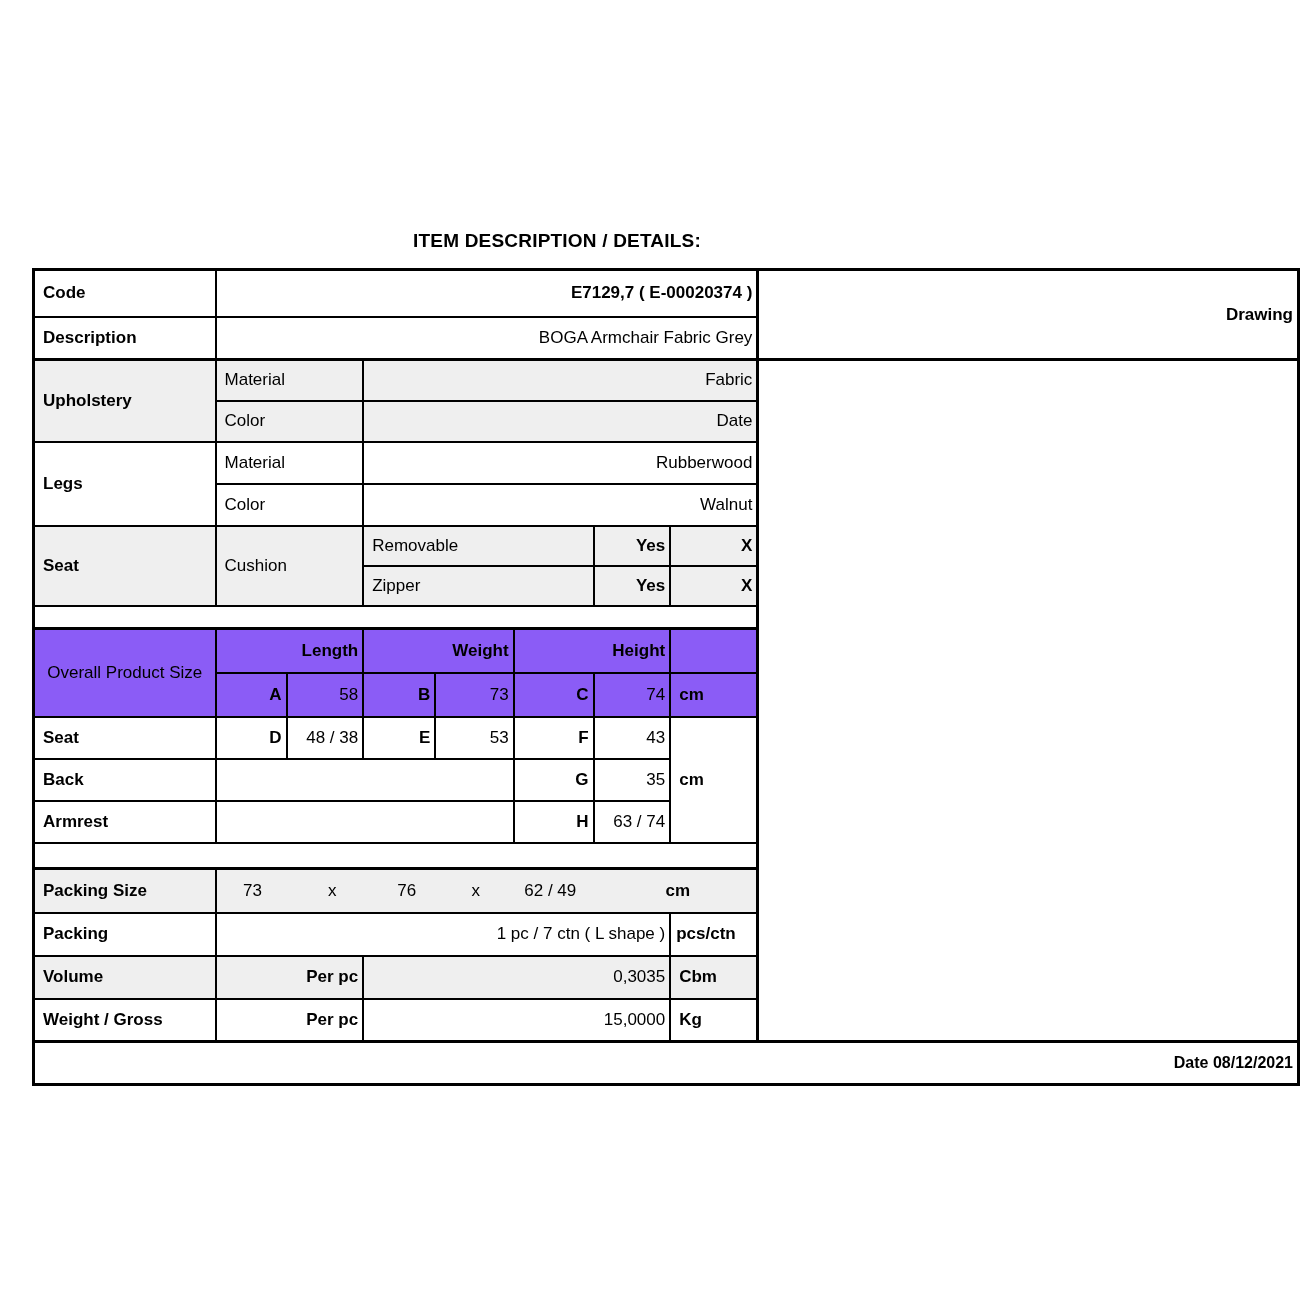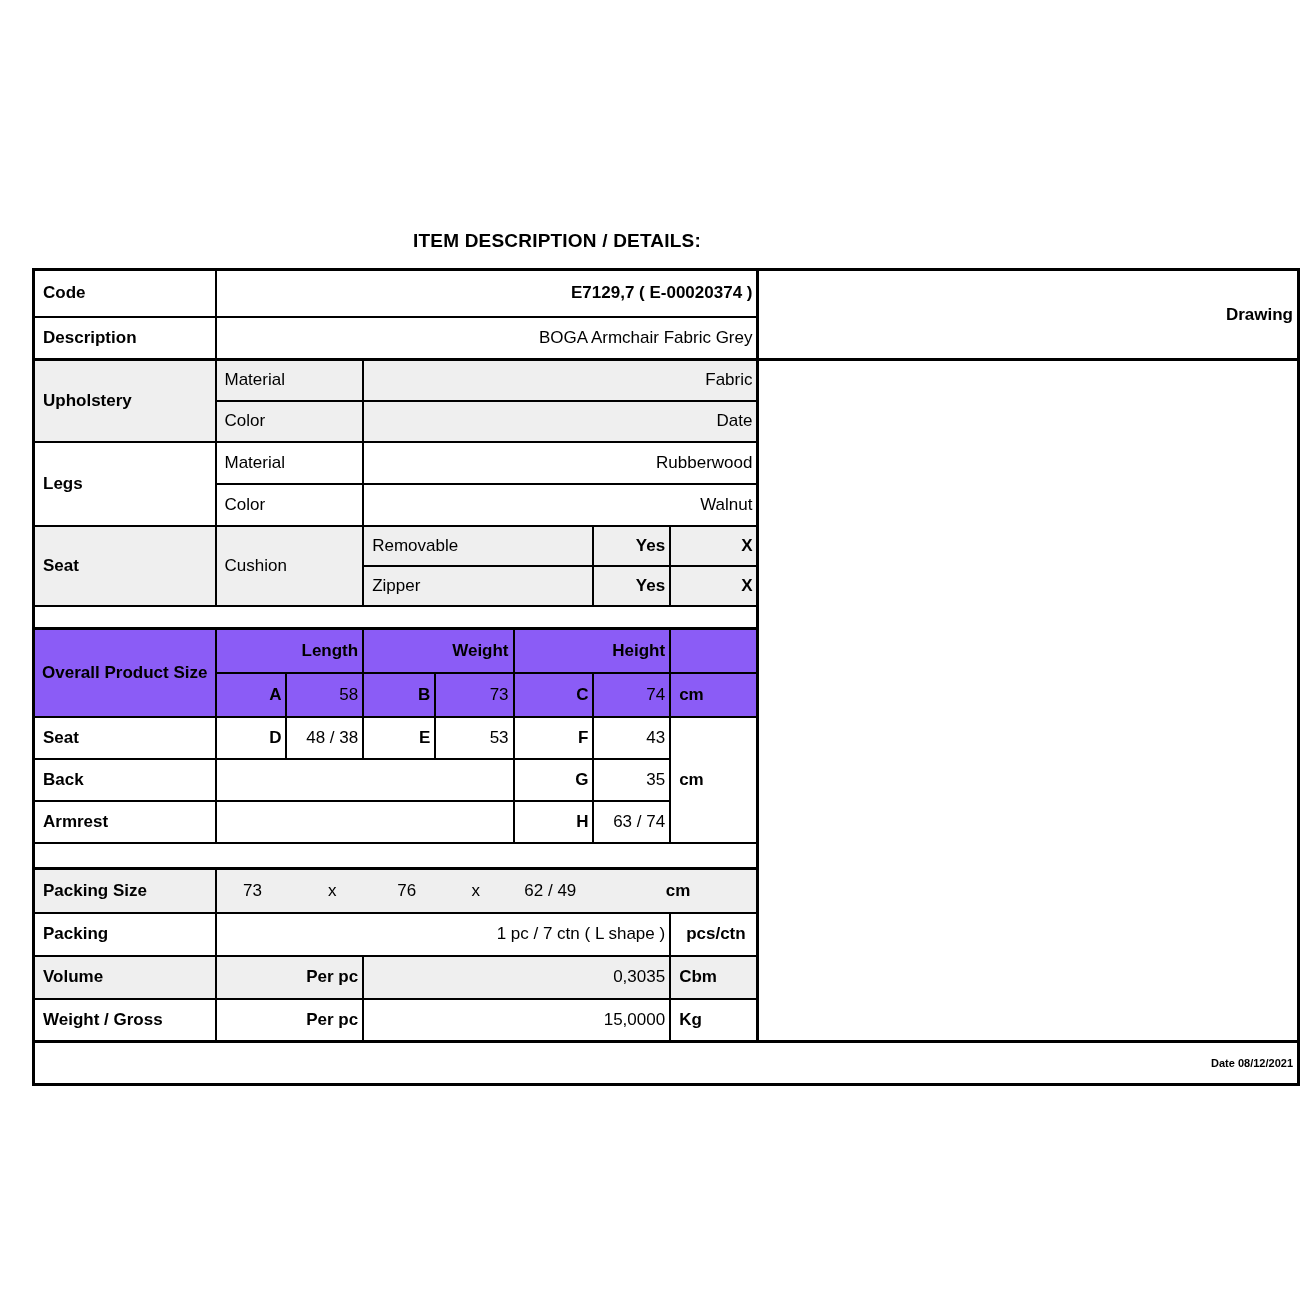--- a/index.html
+++ b/index.html
@@ -20,21 +20,21 @@
     border:2px solid #000;padding:0 4px;font-size:17px;vertical-align:middle;
     overflow:hidden;white-space:nowrap;
   }
   td.b{font-weight:bold}
   td.c{text-align:right}
   td.l{padding-left:8px;text-align:left}
   td.grey{background:#efefef}
   td.yel{background:#8b5cf6}
   td.bb3{border-bottom-width:3px}
   td.bl3{border-left-width:3px}
-  td.wrap{white-space:normal;line-height:1.25;text-align:center;font-weight:bold}
+  td.wrap{white-space:normal;line-height:1.25;text-align:center;font-weight:normal}
   td.drawcell{padding:0;vertical-align:top}
   .drawwrap{position:relative;width:100%;height:100%;}
   .drawwrap svg{position:absolute;left:0;top:0;width:100%;height:100%;display:block}
   
   .dist{position:relative;height:100%;}
   .dist span{position:absolute;top:50%;transform:translate(-50%,-50%);}
   .dist .p1{left:6%}
   .dist .p2{left:21%}
   .dist .p3{left:35%}
   .dist .p4{left:48%}
@@ -259,34 +259,34 @@
         <span class="p4">x</span>
         <span class="p5">62 / 49</span>
         <span class="p6">cm</span>
       </div>
     </td>
   </tr>
 
   <tr style="height:43px">
     <td class="b l">Packing</td>
     <td colspan="6" class="c">1 pc / 7 ctn ( L shape )</td>
-    <td class="b l" style="padding-left:15px">pcs/ctn</td>
+    <td class="b l" style="padding-left:5px">pcs/ctn</td>
   </tr>
 
   <tr style="height:43px">
     <td class="b l grey">Volume</td>
     <td colspan="2" class="b c grey">Per pc</td>
     <td colspan="4" class="c grey">0,3035</td>
     <td class="b l grey">Cbm</td>
   </tr>
 
   <tr style="height:43px">
     <td class="b l bb3">Weight / Gross</td>
     <td colspan="2" class="b c bb3">Per pc</td>
     <td colspan="4" class="c bb3">15,0000</td>
     <td class="b l bb3">Kg</td>
   </tr>
 
   <tr style="height:43px">
-    <td colspan="9" class="b c" style="font-size:11px">Date 08/12/2021</td>
+    <td colspan="9" class="b c" style="font-size:16px">Date 08/12/2021</td>
   </tr>
 </tbody>
   </table>
 
 </body></html>

